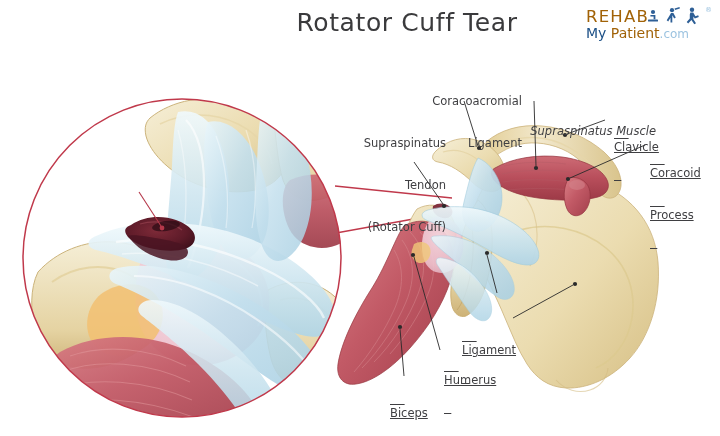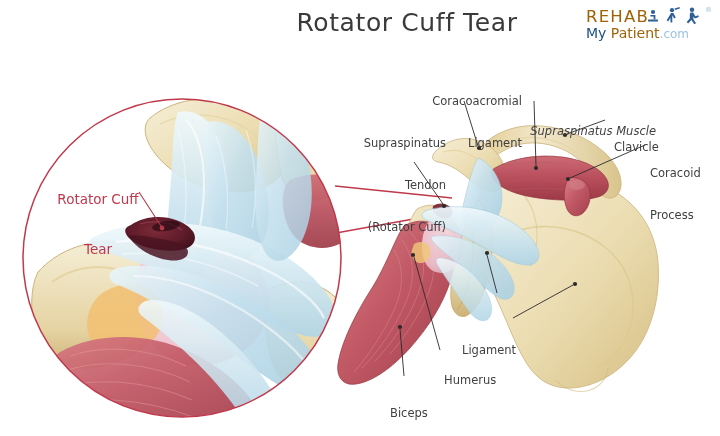--- a/index.html
+++ b/index.html
@@ -30,21 +30,21 @@
   .logo-com{color:#9cc3e0;font-weight:400;font-size:12px;margin-top:16px;}
   .logo-figs{position:absolute;left:62px;top:-1px;}
   .logo-reg{position:absolute;left:119px;top:-1px;font-size:7px;color:#9cc3e0;}
 
   
   .lbl{
     position:absolute;color:#3f3f42;font-size:11.5px;line-height:14px;
     white-space:pre;
   }
   .lbl.ctr{text-align:right;}
-  .lbl.lft{text-align:left;}
+  .lbl.lft{text-align:left;text-decoration:underline;}
   .lbl-red{
     position:absolute;color:#c0394b;font-size:13.5px;line-height:16.5px;
     text-align:center;white-space:pre;font-weight:500;
   }
   svg{position:absolute;left:0;top:0;}
   .leader{stroke:#2a2a2a;stroke-width:.9;fill:none;}
   .leader-dot{fill:#2a2a2a;}
   .leader-red{stroke:#b5384a;stroke-width:1.1;fill:none;}
   .leader-red-dot{fill:#b5384a;}
 </style>
@@ -344,24 +344,20 @@
       <circle class="leader-dot" cx="575" cy="284" r="2.1"></circle>
 
       <line class="leader" x1="440" y1="350" x2="414" y2="257"></line>
       <circle class="leader-dot" cx="413" cy="255" r="2.1"></circle>
 
       <line class="leader" x1="404" y1="376" x2="400" y2="329"></line>
       <circle class="leader-dot" cx="400" cy="327" r="2.1"></circle>
     </g>
   </svg>
 
-  <div class="lbl-red" style="left:38px;top:158px;width:120px;">
-    <div>Rotator Cuff</div>
-    <div>Tear</div>
-  </div>
 
   <div class="lbl ctr" style="left:334px;top:108px;width:112px;">
     <div>Supraspinatus</div>
     <div>Tendon</div>
     <div>(Rotator Cuff)</div>
   </div>
 
   <div class="lbl ctr" style="left:406px;top:66px;width:116px;">
     <div>Coracoacromial</div>
     <div>Ligament</div>

